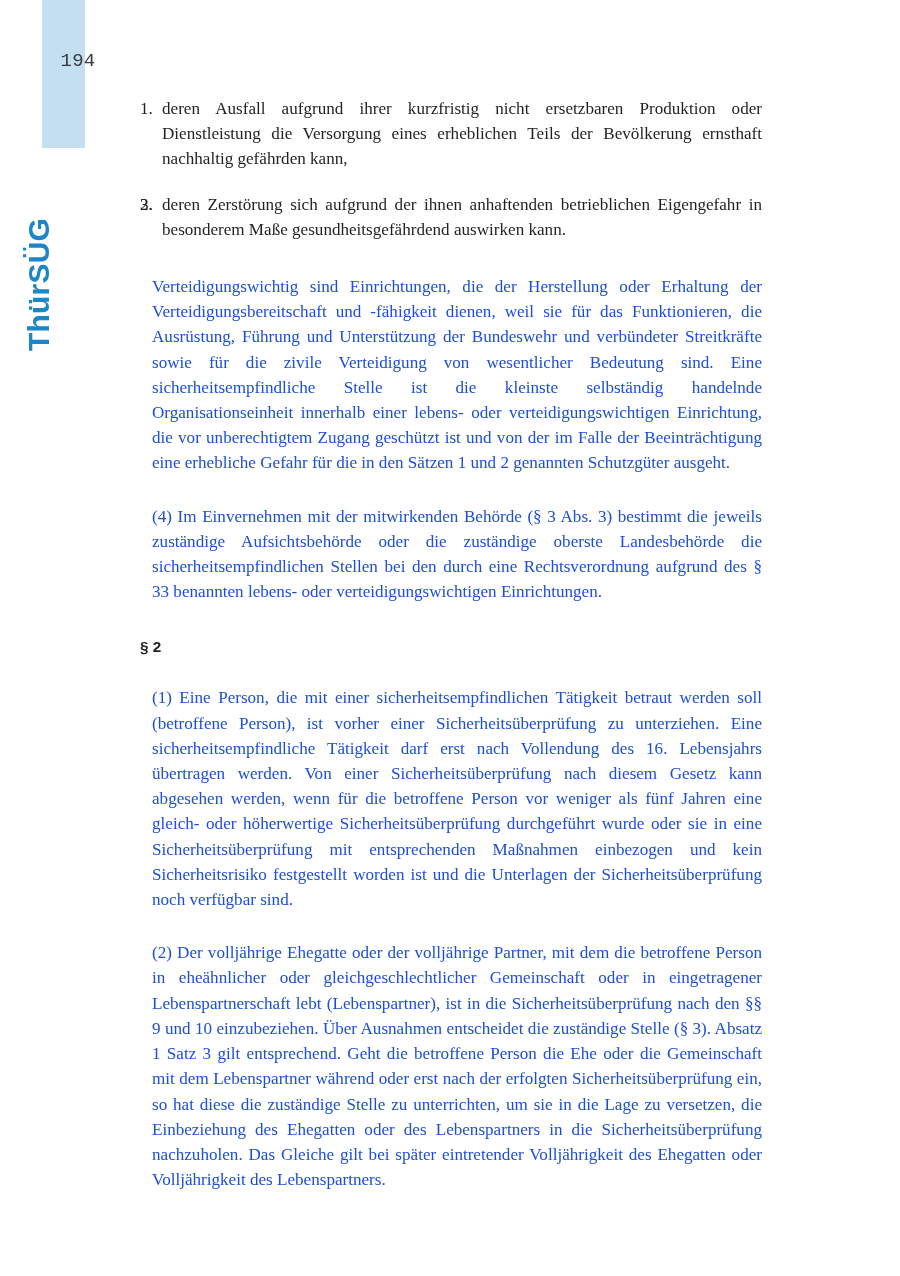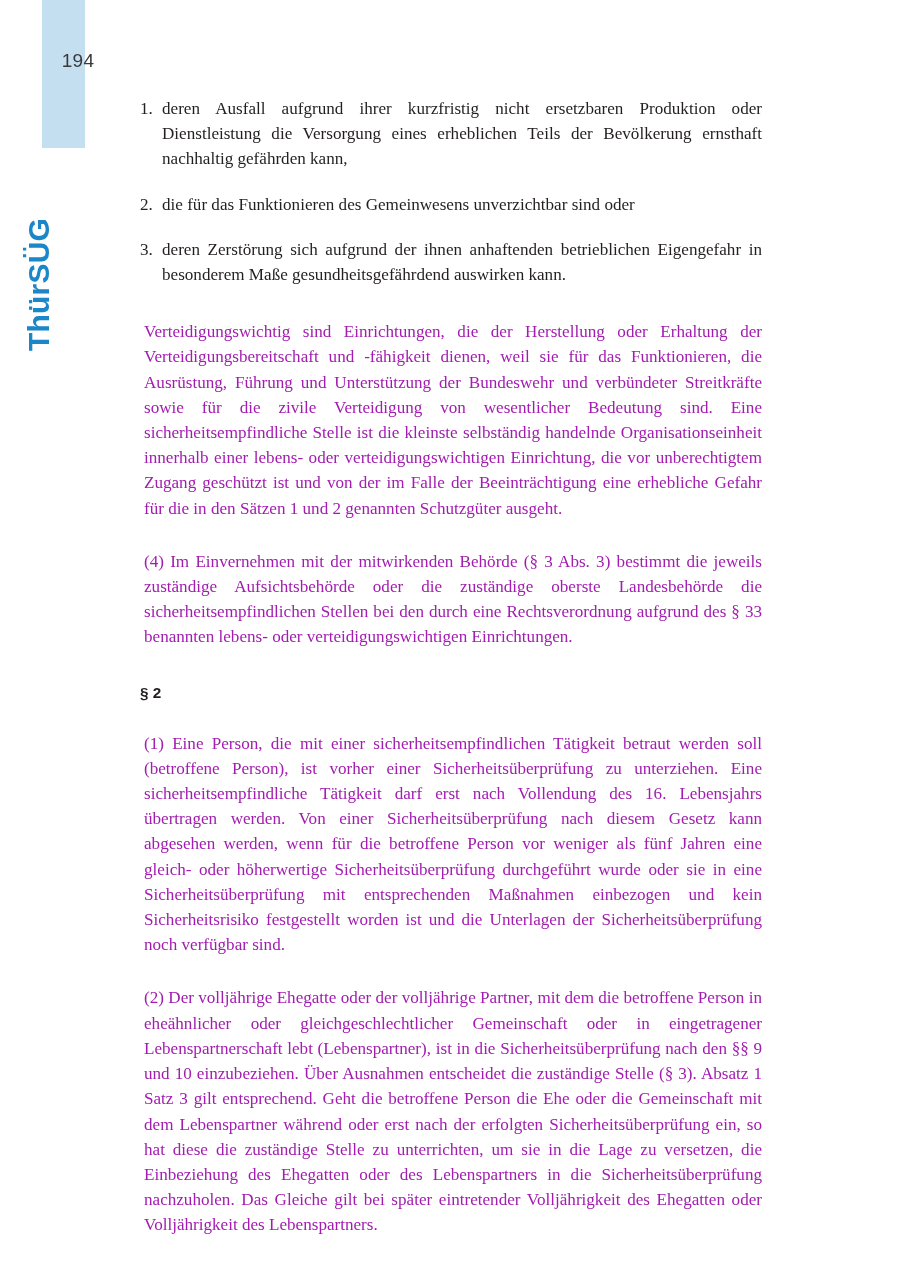--- a/index.html
+++ b/index.html
@@ -26,21 +26,21 @@
     width: 43px;
     height: 148px;
     background: #c3dff0;
   }
   .page-number {
     position: absolute;
     left: 42px;
     top: 50px;
     width: 72px;
     text-align: center;
-    font-family: Liberation Sans, sans-serif;
+    font-family: Liberation Mono, monospace;
     font-size: 19px;
     color: #3a3a3a;
     letter-spacing: 0.3px;
   }
   .side-label {
     position: absolute;
     left: -25px;
     top: 248px;
     width: 180px;
     transform: rotate(-90deg);
@@ -57,24 +57,24 @@
   
   .content {
     position: absolute;
     left: 140px;
     top: 96px;
     width: 622px;
   }
   .para {
     font-size: 17.1px;
     line-height: 25.2px;
-    color: #a21caf;
+    color: #1d4ed8;
     text-align: justify;
     text-justify: inter-word;
-    margin: 0 0 20px 4px;
+    margin: 0 0 20px 12px;
     hyphens: manual;
   }
   .para.tight { margin-bottom: 0; }
 
   .list {
     margin: 0 0 20px 0;
     padding: 0;
     list-style: none;
   }
   .list-item {
@@ -125,21 +125,20 @@
 
   <div class="content">
 
     <ol class="list">
       <li class="list-item">
         <span class="list-marker">1.</span>
         <span>deren Ausfall aufgrund ihrer kurzfristig nicht ersetzbaren Produktion oder Dienstleistung die Versorgung eines erheblichen Teils der Bevölkerung ernsthaft nachhaltig gefährden kann,</span>
       </li>
       <li class="list-item">
         <span class="list-marker">2.</span>
-        <span>die für das Funktionieren des Gemeinwesens unverzichtbar sind oder</span>
       </li>
       <li class="list-item">
         <span class="list-marker">3.</span>
         <span>deren Zerstörung sich aufgrund der ihnen anhaftenden betrieblichen Eigengefahr in besonderem Maße gesundheitsgefährdend auswirken kann.</span>
       </li>
     </ol>
 
     <div class="spacer-12"></div>
 
     <p class="para">Verteidigungswichtig sind Einrichtungen, die der Herstellung oder Erhaltung der Verteidigungsbereitschaft und -fähigkeit dienen, weil sie für das Funktionieren, die Ausrüstung, Führung und Unterstützung der Bundeswehr und verbündeter Streitkräfte sowie für die zivile Verteidigung von wesentlicher Bedeutung sind. Eine sicherheitsempfindliche Stelle ist die kleinste selbständig handelnde Organisationseinheit innerhalb einer lebens- oder verteidigungswichtigen Einrichtung, die vor unberechtigtem Zugang geschützt ist und von der im Falle der Beeinträchtigung eine erhebliche Gefahr für die in den Sätzen 1 und 2 genannten Schutzgüter ausgeht.</p>

